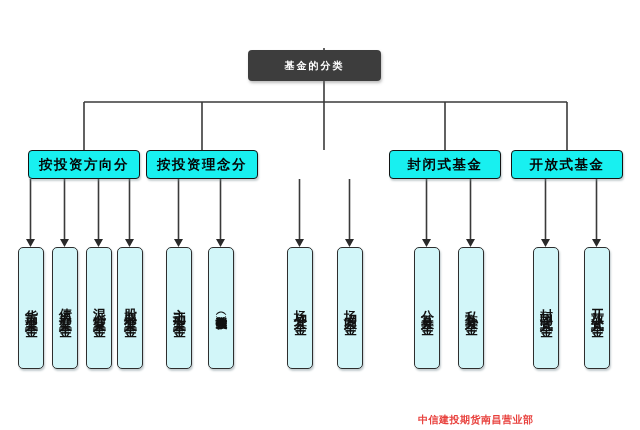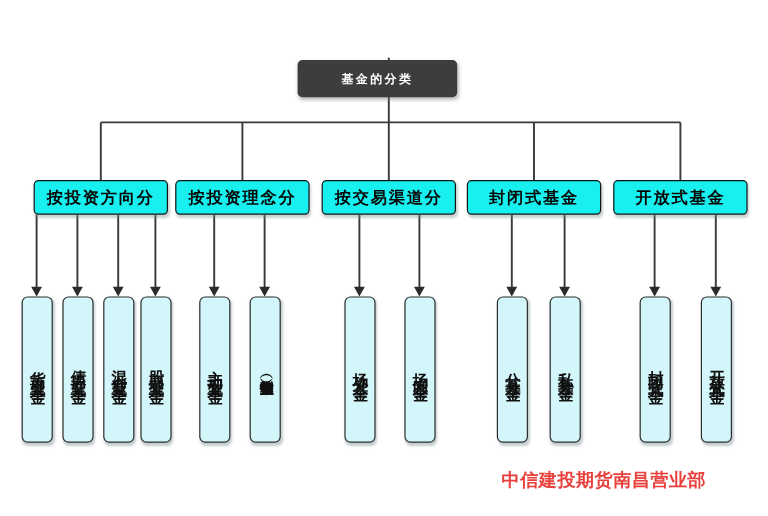--- a/index.html
+++ b/index.html
@@ -58,24 +58,24 @@
     display: flex; align-items: center; justify-content: center;
     font-weight: bold; font-size: 13px; letter-spacing: 4px;
     color: #111111;
     box-shadow: 1px 2px 2px rgba(125,145,150,0.45);
   }
 
   .leaf.dense { font-size: 11.5px; letter-spacing: 0; }
 
   .watermark {
     position: absolute;
-    left: 418px; top: 391px;
+    left: 418px; top: 413px;
     color: #e8403c;
     font-weight: bold;
-    font-size: 15px;
+    font-size: 10px;
     letter-spacing: 0.5px;
   }
 </style>
 </head>
 <body>
 
 <div class="canvas">
 
   <svg class="connectors" viewBox="0 0 640 430">
     <g stroke="#3a3a3a" stroke-width="1.6" fill="none">
@@ -115,21 +115,20 @@
       <polygon points="466,239 475,239 470.5,247"></polygon>
       <polygon points="541,239 550,239 545.5,247"></polygon>
       <polygon points="592,239 601,239 596.5,247"></polygon>
     </g>
   </svg>
 
   <div class="root">基金的分类</div>
 
   <div class="cat" style="left:28px">按投资方向分</div>
   <div class="cat" style="left:146px">按投资理念分</div>
-  <div class="cat" style="left:268px">按交易渠道分</div>
   <div class="cat" style="left:389px">封闭式基金</div>
   <div class="cat" style="left:511px">开放式基金</div>
 
   <div class="leaf" style="left:18px">货币型基金</div>
   <div class="leaf" style="left:52px">债券型基金</div>
   <div class="leaf" style="left:86px">混合型基金</div>
   <div class="leaf" style="left:117px">股票型基金</div>
 
   <div class="leaf" style="left:166px">主动型基金</div>
   <div class="leaf dense" style="left:208px">被动型（指数）基金</div>

